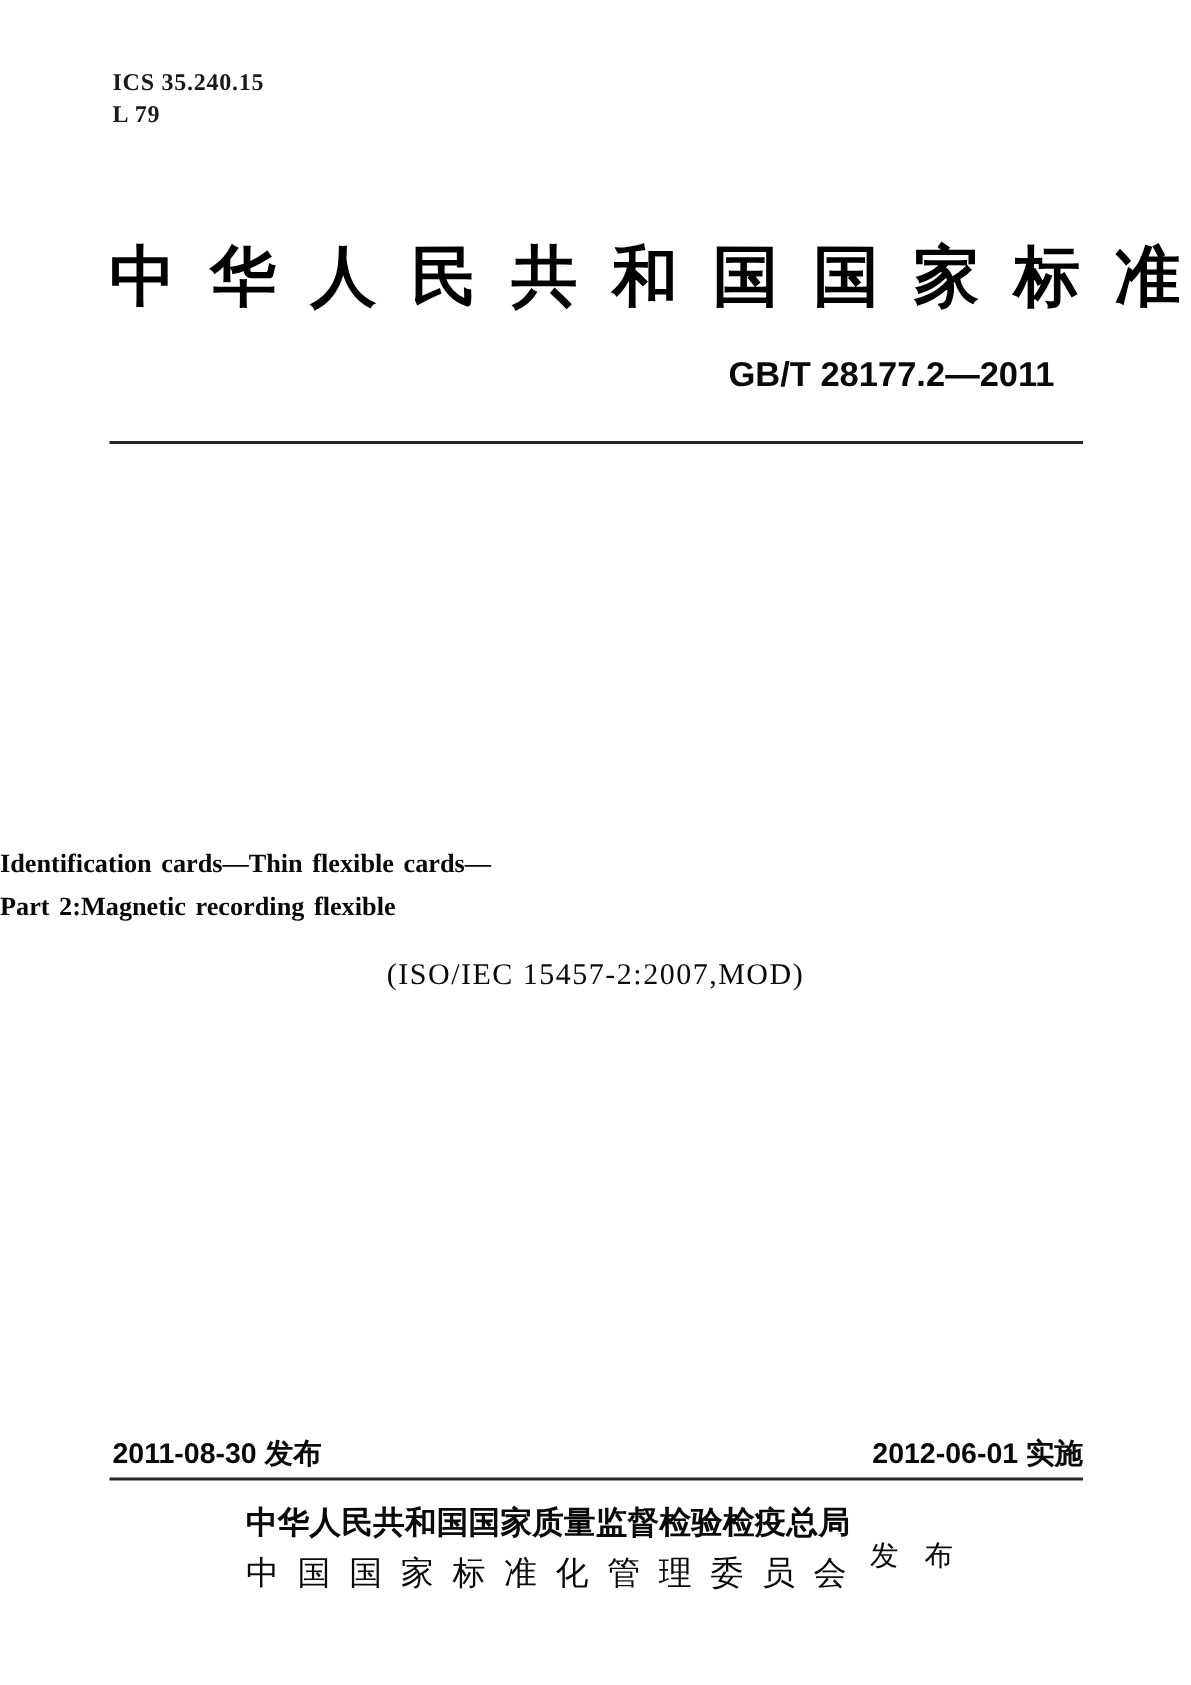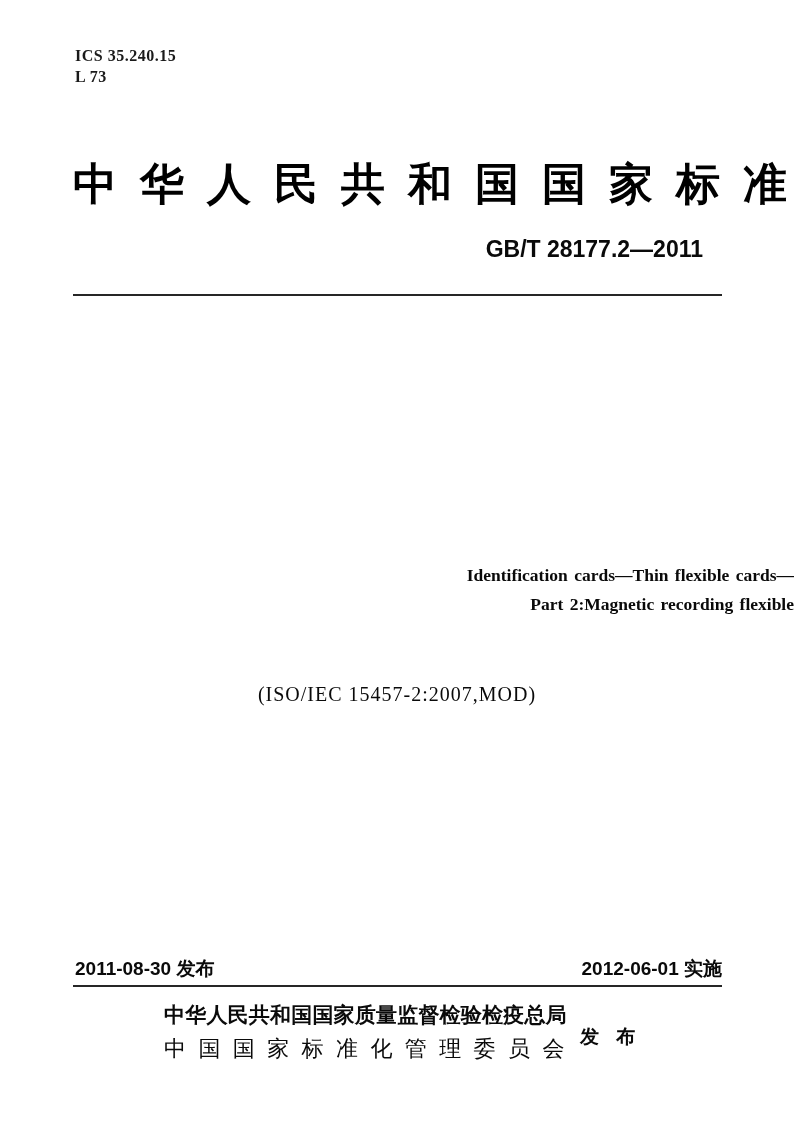--- a/index.html
+++ b/index.html
@@ -85,41 +85,40 @@
   }
   .zh-title .zh1 { font-size: 36px; letter-spacing: 3px; }
   .zh-title .zh2 { font-size: 36px; letter-spacing: 3px; margin-top: 15px; }
 
   
   .en-title {
     position: absolute;
     left: 0;
     top: 561px;
     width: 100%;
-    text-align: right;
+    text-align: left;
     font-family: "Liberation Serif", serif;
     font-weight: 700;
     font-size: 17.5px;
     line-height: 29px;
     word-spacing: 2px;
     color: #0a0a0a;
   }
 
   .iso-ref {
     position: absolute;
     left: 0;
     top: 639px;
     width: 100%;
     text-align: center;
     font-family: "Liberation Serif", serif;
     font-weight: 400;
     font-size: 20px;
     letter-spacing: 1px;
     color: #0a0a0a;
-    margin-top: 44px;
   }
 
   
   .date-row {
     position: absolute;
     left: 75px;
     right: 72px;
     top: 956px;
     display: flex;
     justify-content: space-between;
@@ -151,35 +150,35 @@
     white-space: nowrap;
     letter-spacing: 12.4px;
     margin-top: 5px;
   }
 
   .publish-label {
     position: absolute;
     left: 580px;
     top: 1024px;
     font-family: "Liberation Sans", sans-serif;
-    font-weight: 700;
+    font-weight: 400;
     font-size: 19px;
     letter-spacing: 6px;
     white-space: nowrap;
     color: #0a0a0a;
   }
 </style>
 </head>
 <body>
 
 <div class="page">
 
   <div class="ics">
     <div>ICS 35.240.15</div>
-    <div>L 73</div>
+    <div>L 79</div>
   </div>
 
 
   <h1 class="header-title">中华人民共和国国家标准</h1>
 
   <div class="std-number">GB/T 28177.2—2011</div>
 
   <div class="rule rule-top"></div>
 
 

